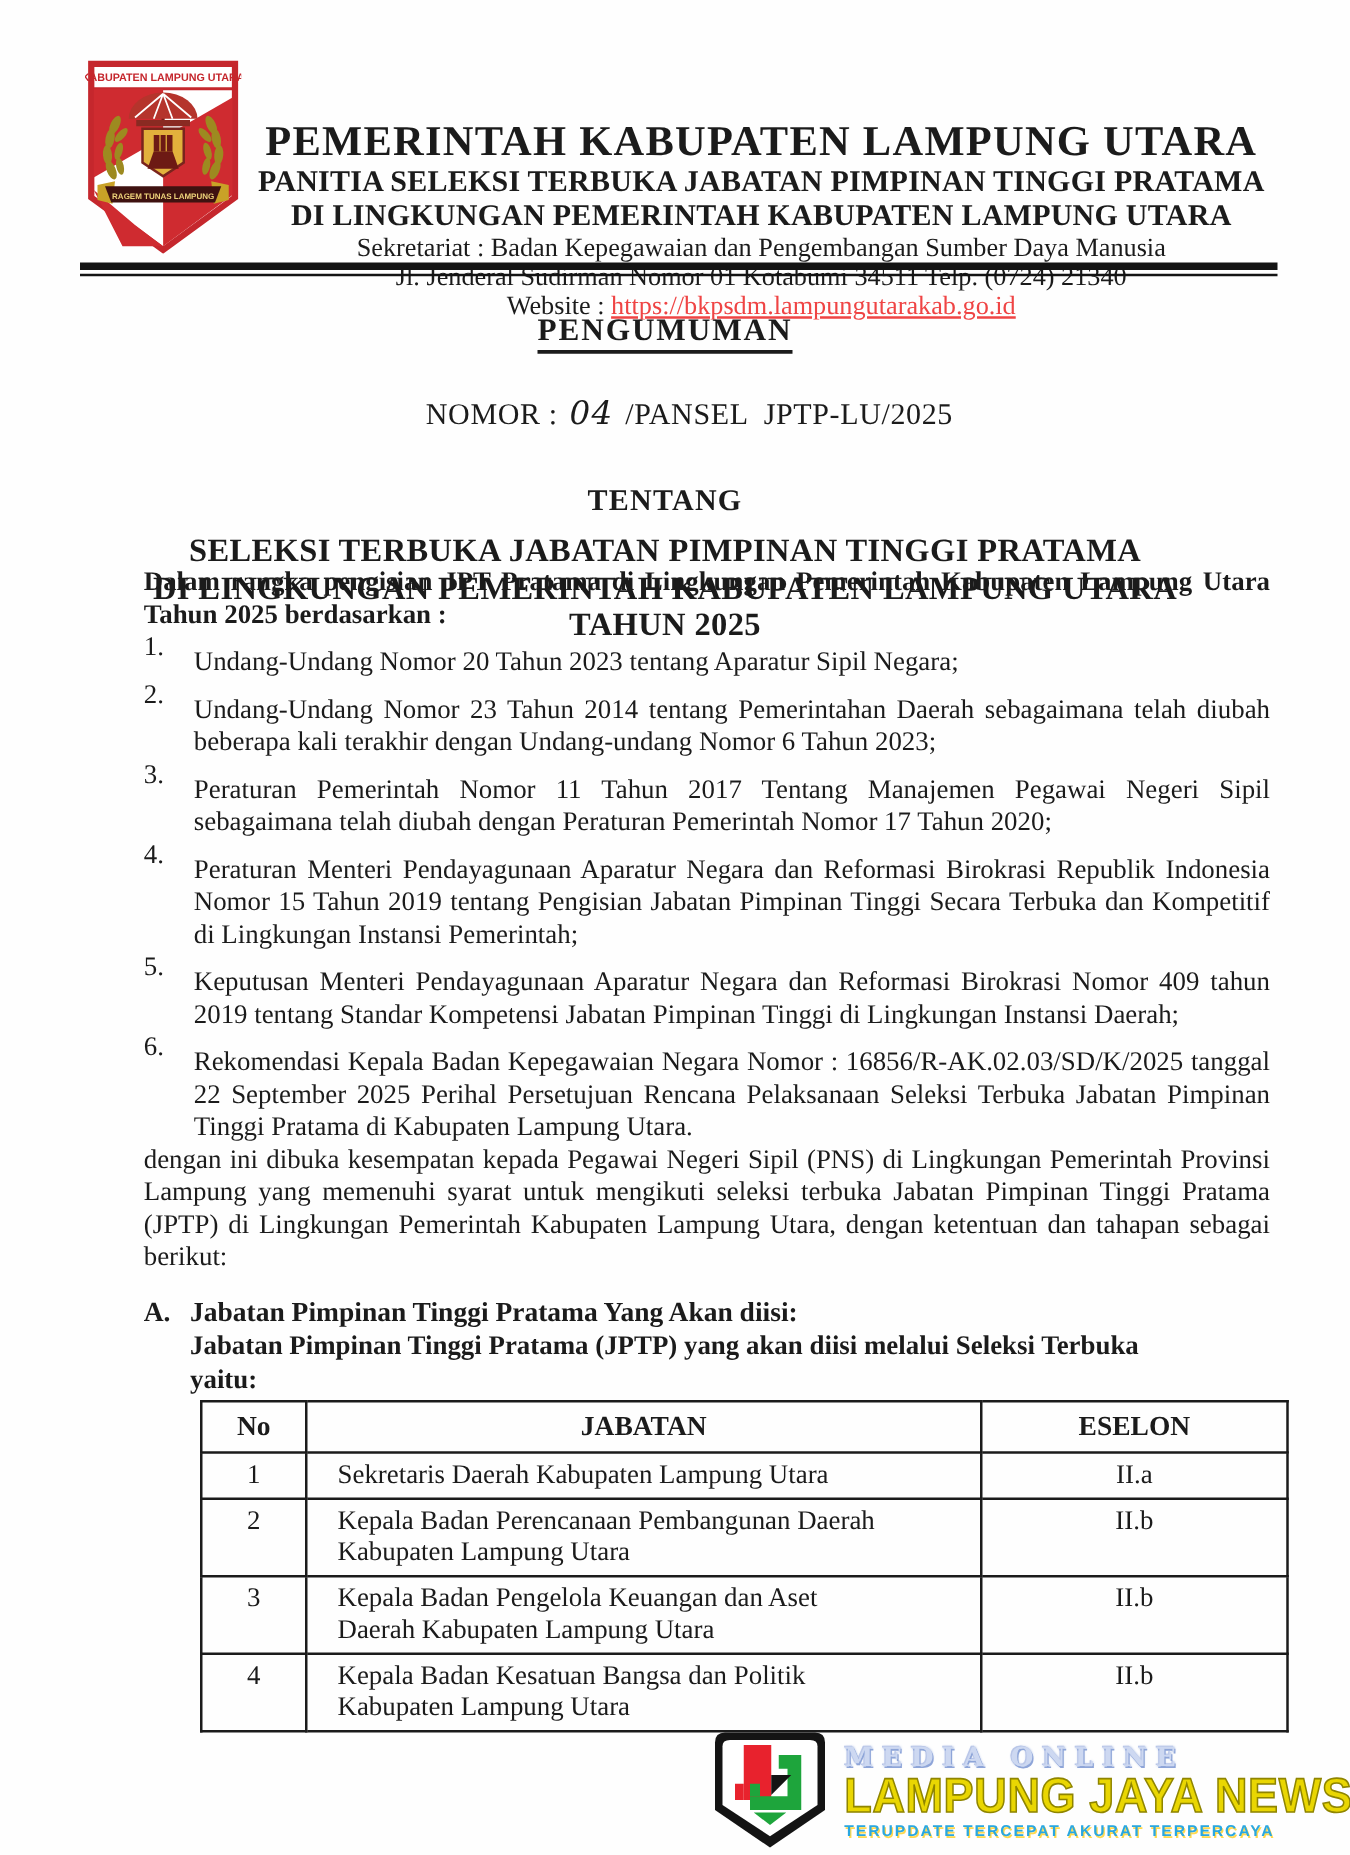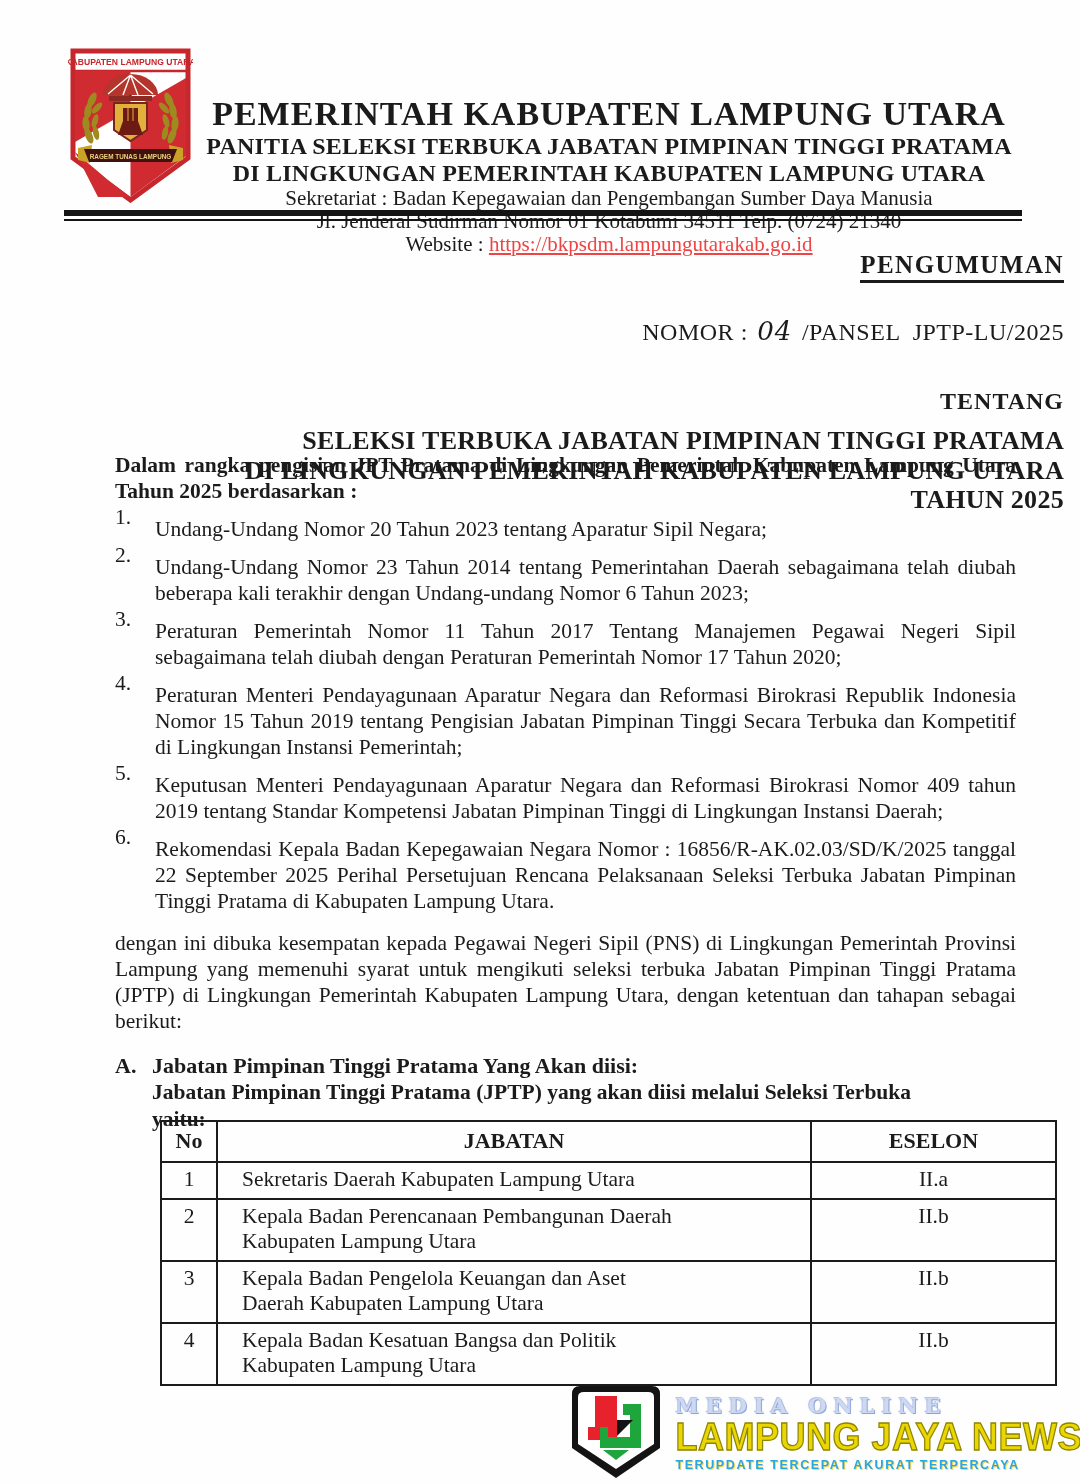--- a/index.html
+++ b/index.html
@@ -40,21 +40,21 @@
     top: 210px; left: 64px; right: 58px;
     height: 11px;
     border-top: 6px solid #141414;
     border-bottom: 2px solid #141414;
   }
 
   
   .announce {
     position: absolute;
     top: 250px; left: 0; right: 16px;
-    text-align: right;
+    text-align: center;
   }
   .announce-title {
     display: inline-block;
     font-size: 25px; font-weight: bold; letter-spacing: 1.5px;
     line-height: 29px;
     border-bottom: 3px solid #1b1b1b;
     padding-bottom: 1px;
   }
   .announce-number {
     margin-top: 6px;
@@ -80,21 +80,21 @@
   
   .body-block {
     position: absolute;
     top: 452px; left: 115px; width: 901px;
     font-size: 21.5px; line-height: 26px;
   }
   .para { text-align: justify; font-weight: bold; }
   .legal-item { display: flex; }
   .legal-num { width: 40px; flex-shrink: 0; }
   .legal-text { flex: 1; text-align: justify; margin-top: 12px; }
-  .para-opening { margin-top: 16px; text-align: justify; }
+  .para-opening { text-align: justify; }
 
   .section-a { margin-top: 19px; display: flex; font-weight: bold; font-size: 22px; }
   .section-a-label { width: 37px; flex-shrink: 0; }
   .section-a-sub {
     margin-left: 37px; max-width: 800px;
     font-size: 21.5px; line-height: 27px; font-weight: bold;
   }
 
   
   .jpt-table {
@@ -106,22 +106,22 @@
     table-layout: fixed;
   }
   .jpt-table th, .jpt-table td {
     border: 2px solid #1b1b1b;
   }
   .jpt-table th {
     font-size: 22px; font-weight: bold;
     padding: 6px 4px 7px;
     text-align: center;
   }
-  .col-no { width: 56px; border-radius: 20px; }
-  .col-jabatan { width: 594px; }
+  .col-no { width: 84px; border-radius: 20px; }
+  .col-jabatan { width: 540px; }
   .col-eselon { width: 245px; }
   .jpt-table td { padding: 4px 8px 6px; vertical-align: top; line-height: 25px; }
   .td-no { text-align: center; }
   .td-jabatan { padding-left: 24px !important; }
   .td-eselon { text-align: center; }
   .pos-line { display: block; }
 
   
   .watermark {
     position: absolute;

